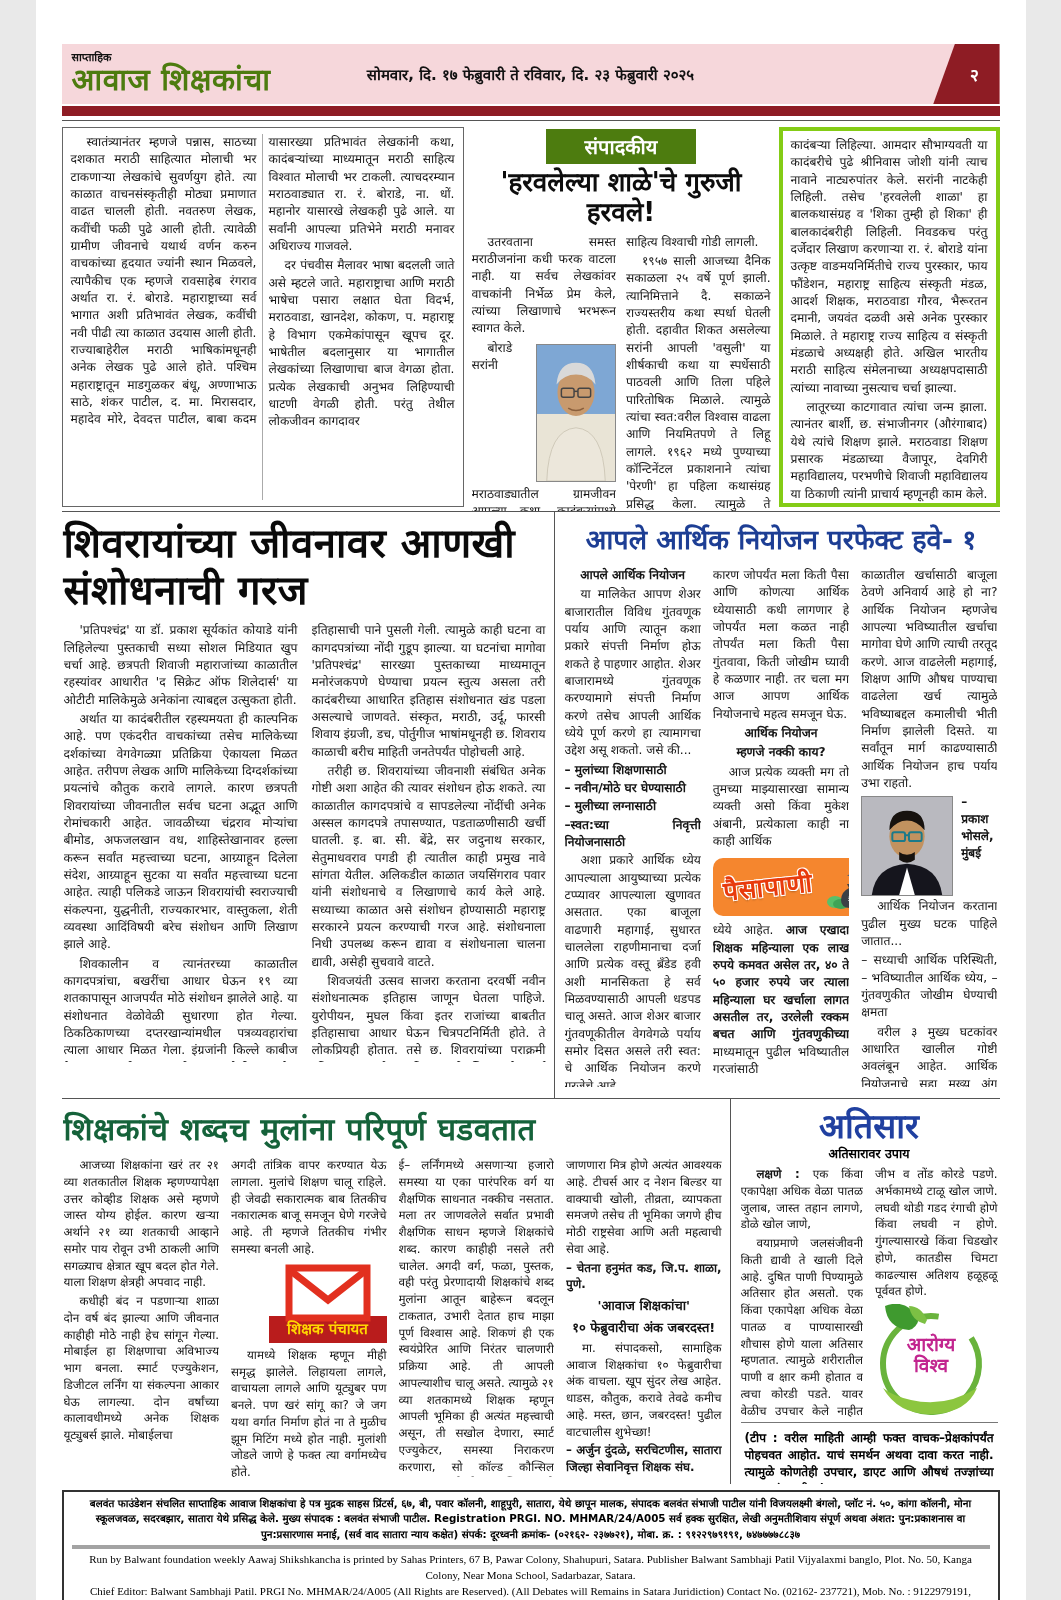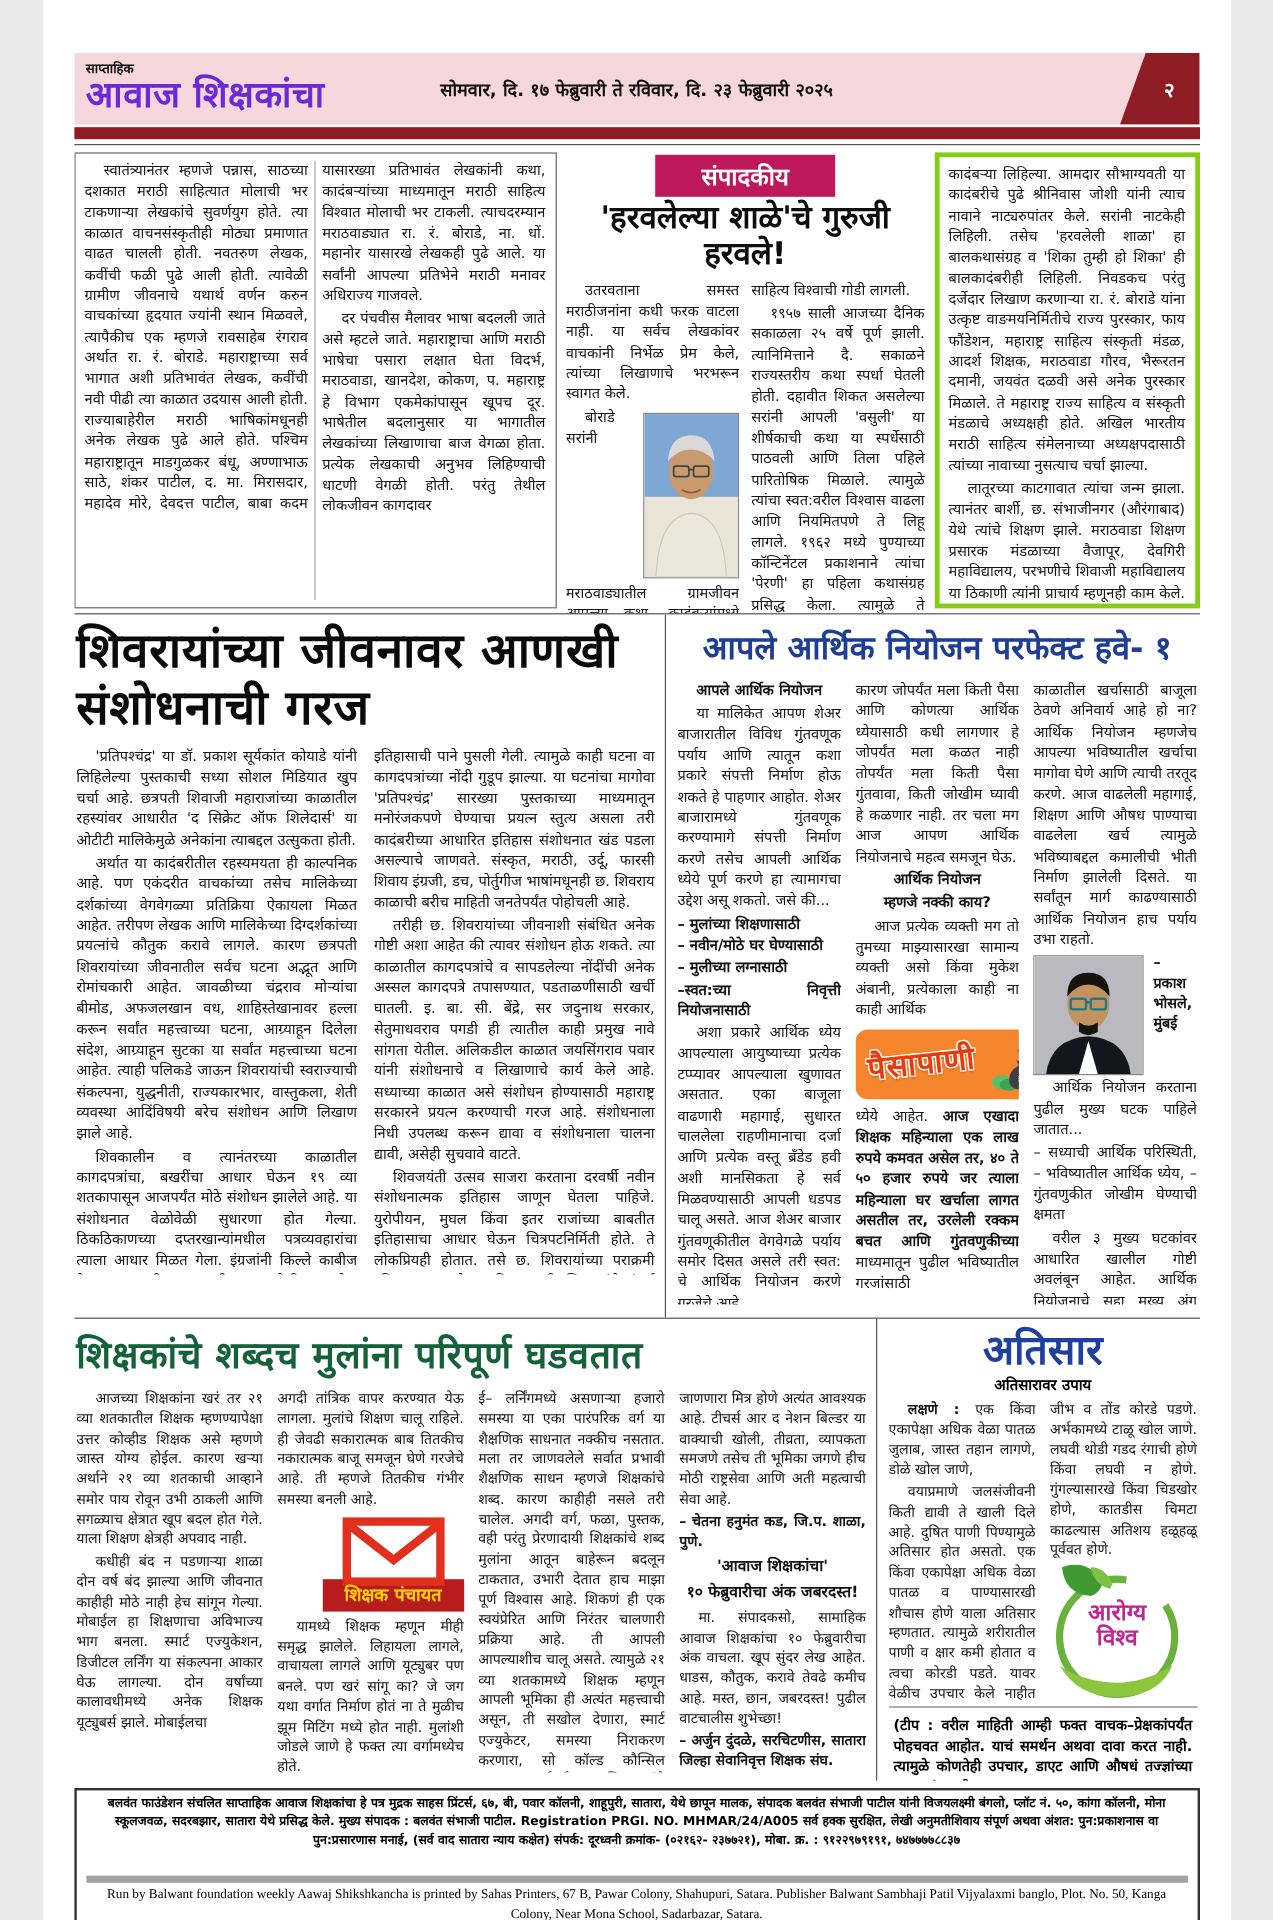--- a/index.html
+++ b/index.html
@@ -9,21 +9,21 @@
     position:relative; width:990px; height:1600px; margin:0 auto;
     background:#ffffff; padding:44px 26px 10px 26px; overflow:hidden;
   }
   
   .masthead-band{
     position:relative; height:60px; background:#f6d7db;
     display:flex; align-items:center; overflow:hidden;
   }
   .mast-left{ padding-left:10px; }
   .weekly{ font-size:11px; font-weight:bold; color:#111; line-height:1; }
-  .mast-title{ font-size:30px; font-weight:bold; color:#6d28d9; line-height:1.1; letter-spacing:.5px;}
+  .mast-title{ font-size:30px; font-weight:bold; color:#4d7c0f; line-height:1.1; letter-spacing:.5px;}
   .mast-date{ position:absolute; left:0; right:0; text-align:center; font-size:15px; font-weight:bold; color:#111;}
   .corner{
     position:absolute; right:0; top:0; width:72px; height:60px; background:#8e1c24;
     clip-path:polygon(38% 0, 100% 0, 100% 100%, 8% 100%);
     display:flex; align-items:center; justify-content:center;
   }
   .corner span{ color:#fff; font-size:17px; font-weight:bold; padding-left:22px;}
   .red-bar{ height:10px; background:#8e1c24; margin-top:2px; }
 
   
@@ -33,21 +33,21 @@
 
   
   .top-section{
     margin-top:4px; height:392px; display:flex; border-top:1px solid #555; border-bottom:1px solid #555;
     padding-top:6px; overflow:hidden;
   }
   .ed-left{ width:402px; border:1px solid #666; padding:6px 8px; overflow:hidden;
     column-count:2; column-gap:12px; column-rule:1px solid #aaa; height:380px;}
   .ed-center{ width:315px; padding:0 8px; overflow:hidden; position:relative;}
   .ed-label{
-    margin:2px auto 4px auto; width:150px; background:#be185d; color:#fff; text-align:center;
+    margin:2px auto 4px auto; width:150px; background:#4d7c0f; color:#fff; text-align:center;
     font-size:20px; font-weight:bold; padding:4px 0;
   }
   .ed-headline{ font-size:26px; font-weight:bold; color:#0d0d0d; text-align:center; line-height:1.15; margin:4px 0 6px 0;}
   .ed-center-cols{ display:flex; gap:10px; height:292px; overflow:hidden;}
   .ed-center-cols .c{ flex:1; overflow:hidden;}
   .photo1{ float:right; width:80px; height:138px; margin:4px 0 4px 6px; border:1px solid #888; }
   .ed-right{ flex:1; border:4px solid #84cc16; padding:6px 8px; overflow:hidden; height:380px;}
 
   
   .mid-section{ display:flex; height:586px; overflow:hidden; }
@@ -86,21 +86,21 @@
   .atisar h2{ font-size:34px; color:#2040a0; font-weight:bold; text-align:center; line-height:1; margin-top:4px;}
   .atisar .sub{ text-align:center; font-weight:bold; font-size:12.5px; margin:2px 0 4px 0;}
   .cols2s{ display:flex; gap:12px; height:252px; overflow:hidden;}
   .cols2s .c{ flex:1; overflow:hidden; font-size:11.8px;}
   .arogya{ float:left; width:112px; height:118px; margin:2px 6px 2px 0; position:relative;}
   .arogya .txt{ position:absolute; top:30px; left:0; right:0; text-align:center; color:#c2258f; font-weight:bold; font-size:19px; line-height:1.1;}
   .tip{ border-top:1px solid #777; margin-top:4px; padding:6px 4px; font-size:12px; font-weight:bold; text-align:justify;}
 
   
   .imprint{ border:2px solid #333; margin-top:6px; padding:4px 8px; }
-  .imprint .mar{ font-size:10.3px; font-weight:bold; text-align:center; line-height:1.5; border-bottom:6px solid #a3a3a3; padding-bottom:21px; margin-bottom:3px;}
+  .imprint .mar{ font-size:10.3px; font-weight:bold; text-align:center; line-height:1.5; border-bottom:4px solid #a3a3a3; padding-bottom:3px; margin-bottom:3px;}
   .imprint .eng{ font-size:11px; text-align:center; line-height:1.45; font-family:"Liberation Serif", serif;}
 </style>
 </head>
 <body>
 
 <div class="page">
 
   <header class="masthead-band">
     <div class="mast-left">
       <div class="weekly">साप्ताहिक</div>

